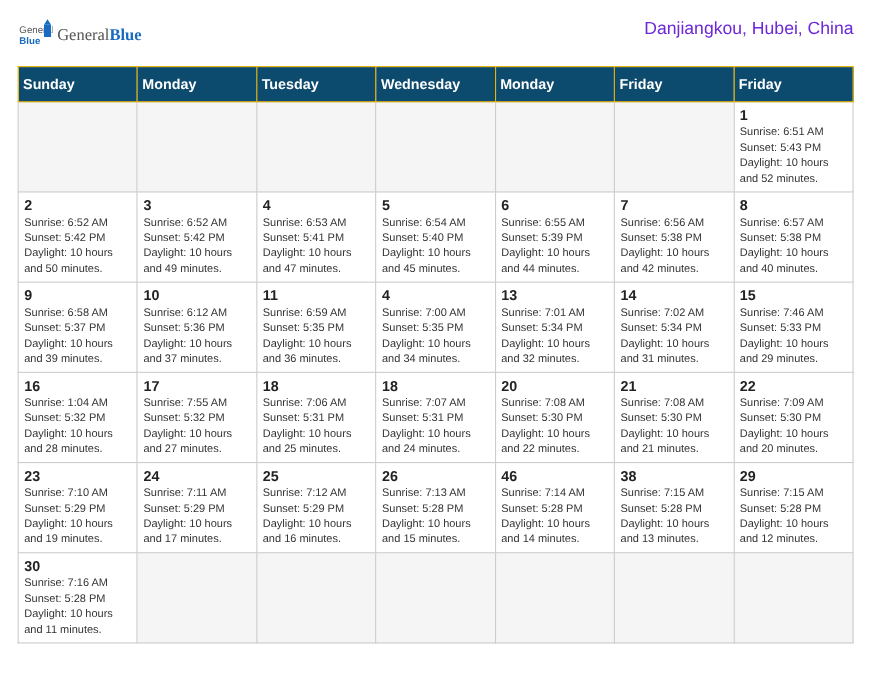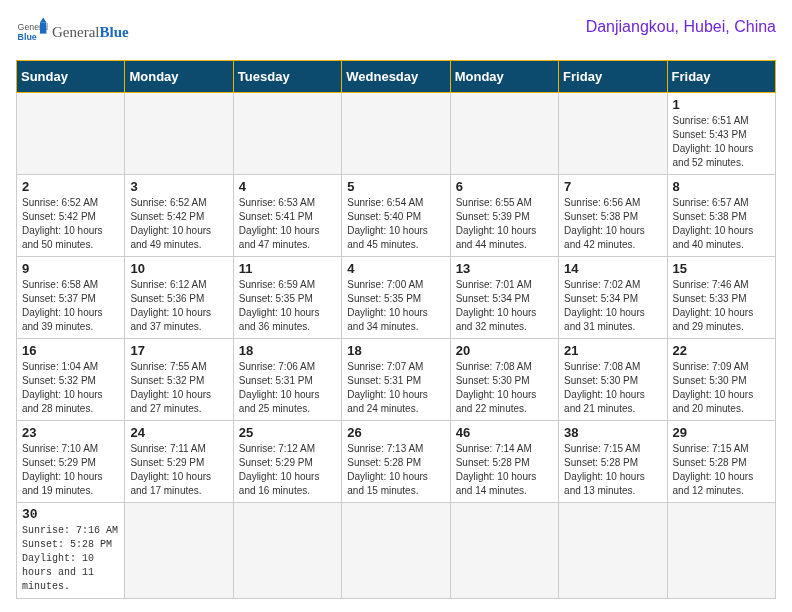--- a/index.html
+++ b/index.html
@@ -70,21 +70,20 @@
       color: #222;
       margin-bottom: 2px;
     }
     .day-info {
       font-size: 10px;
       color: #333;
       line-height: 1.4;
     }
     .calendar tr:last-child td {
       min-height: 60px;
-      font-family: Liberation Mono, monospace;
     }
   </style>
 </head>
 <body>
 
 <div class="header-area">
   <div class="logo">
     <svg class="logo-icon" viewBox="0 0 40 40" xmlns="http://www.w3.org/2000/svg">
       <text x="2" y="18" font-size="11" fill="#555" font-family="Arial">General</text>
       <text x="2" y="30" font-size="11" fill="#1a6abf" font-weight="bold" font-family="Arial">Blue</text>

